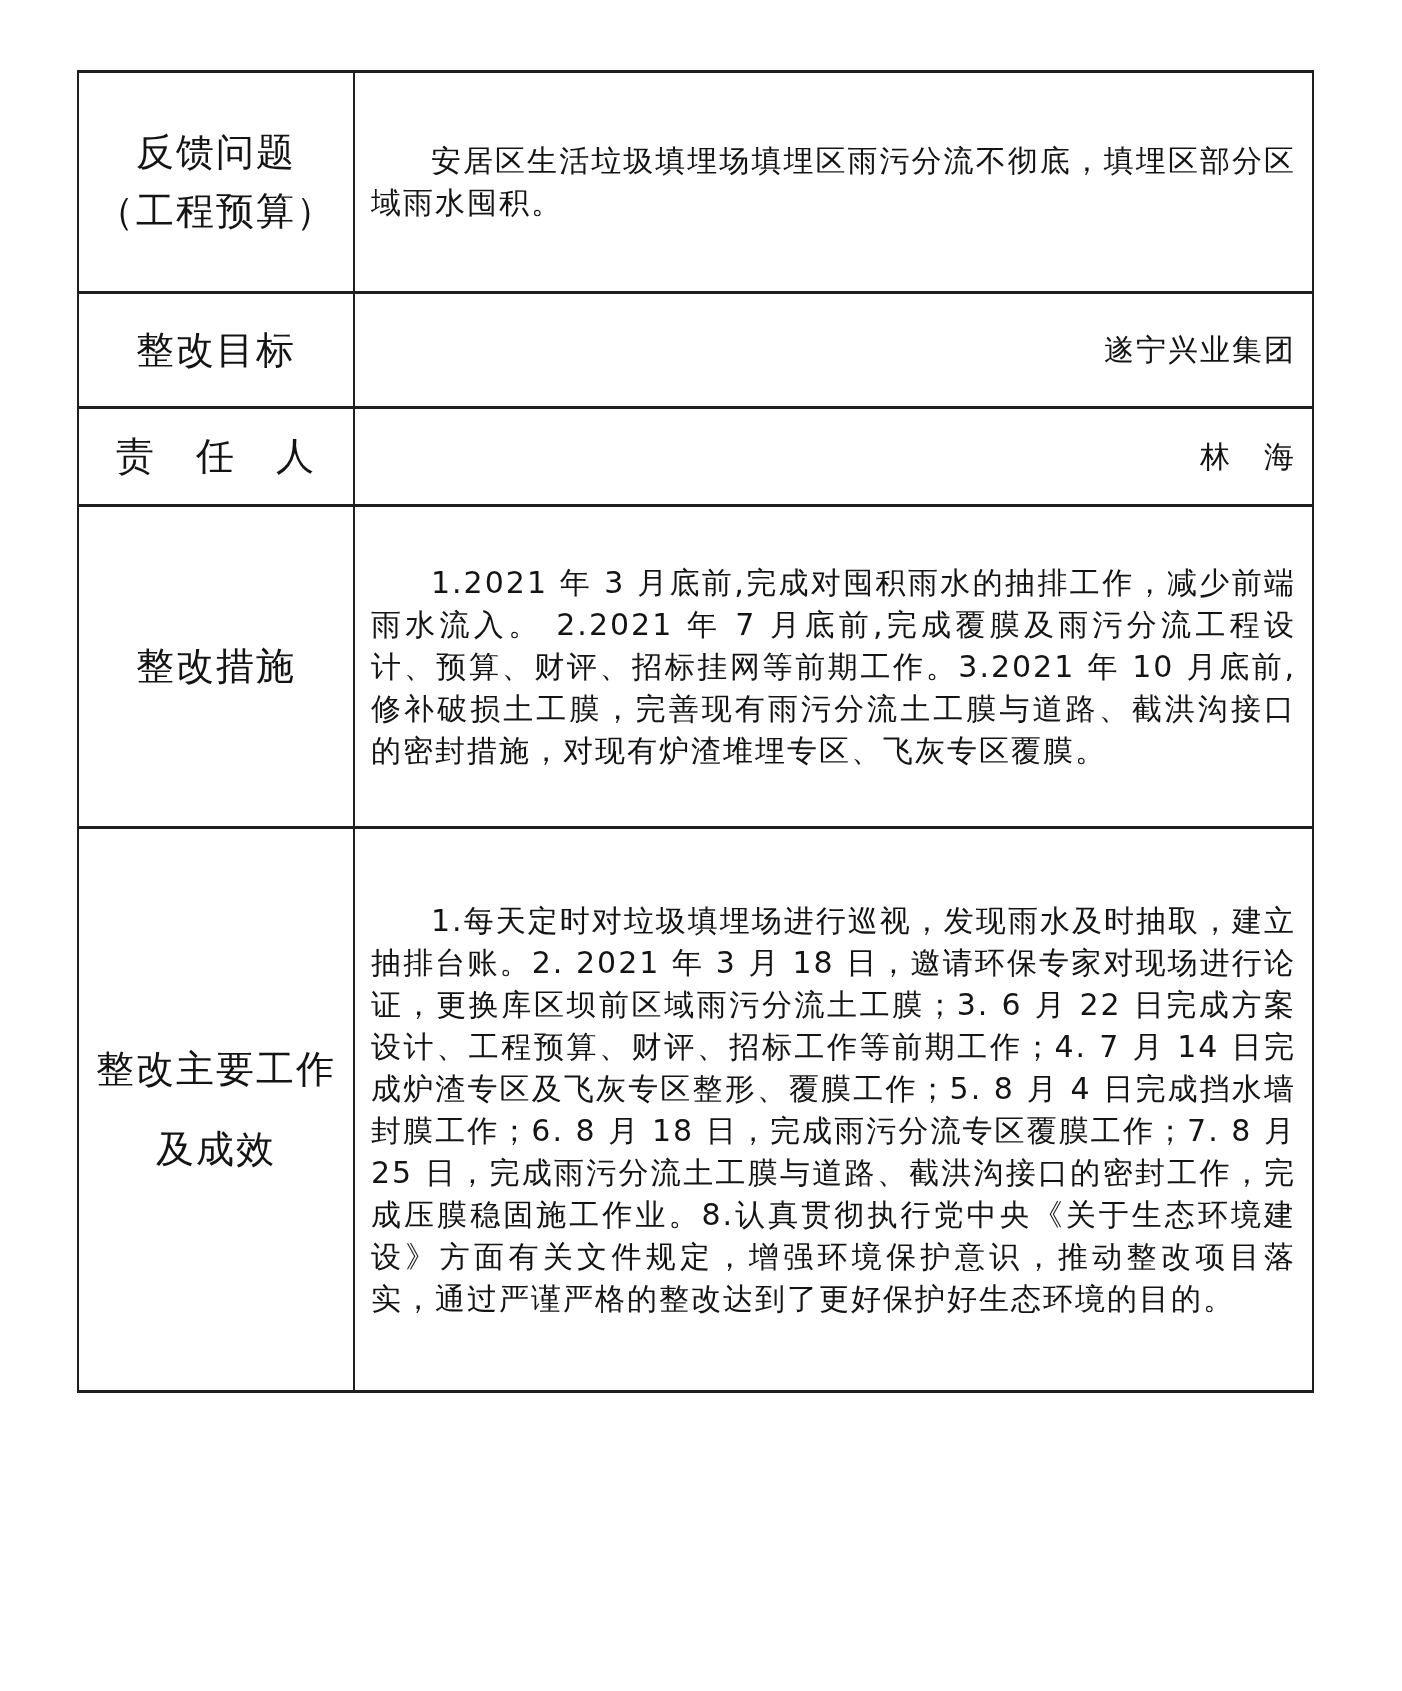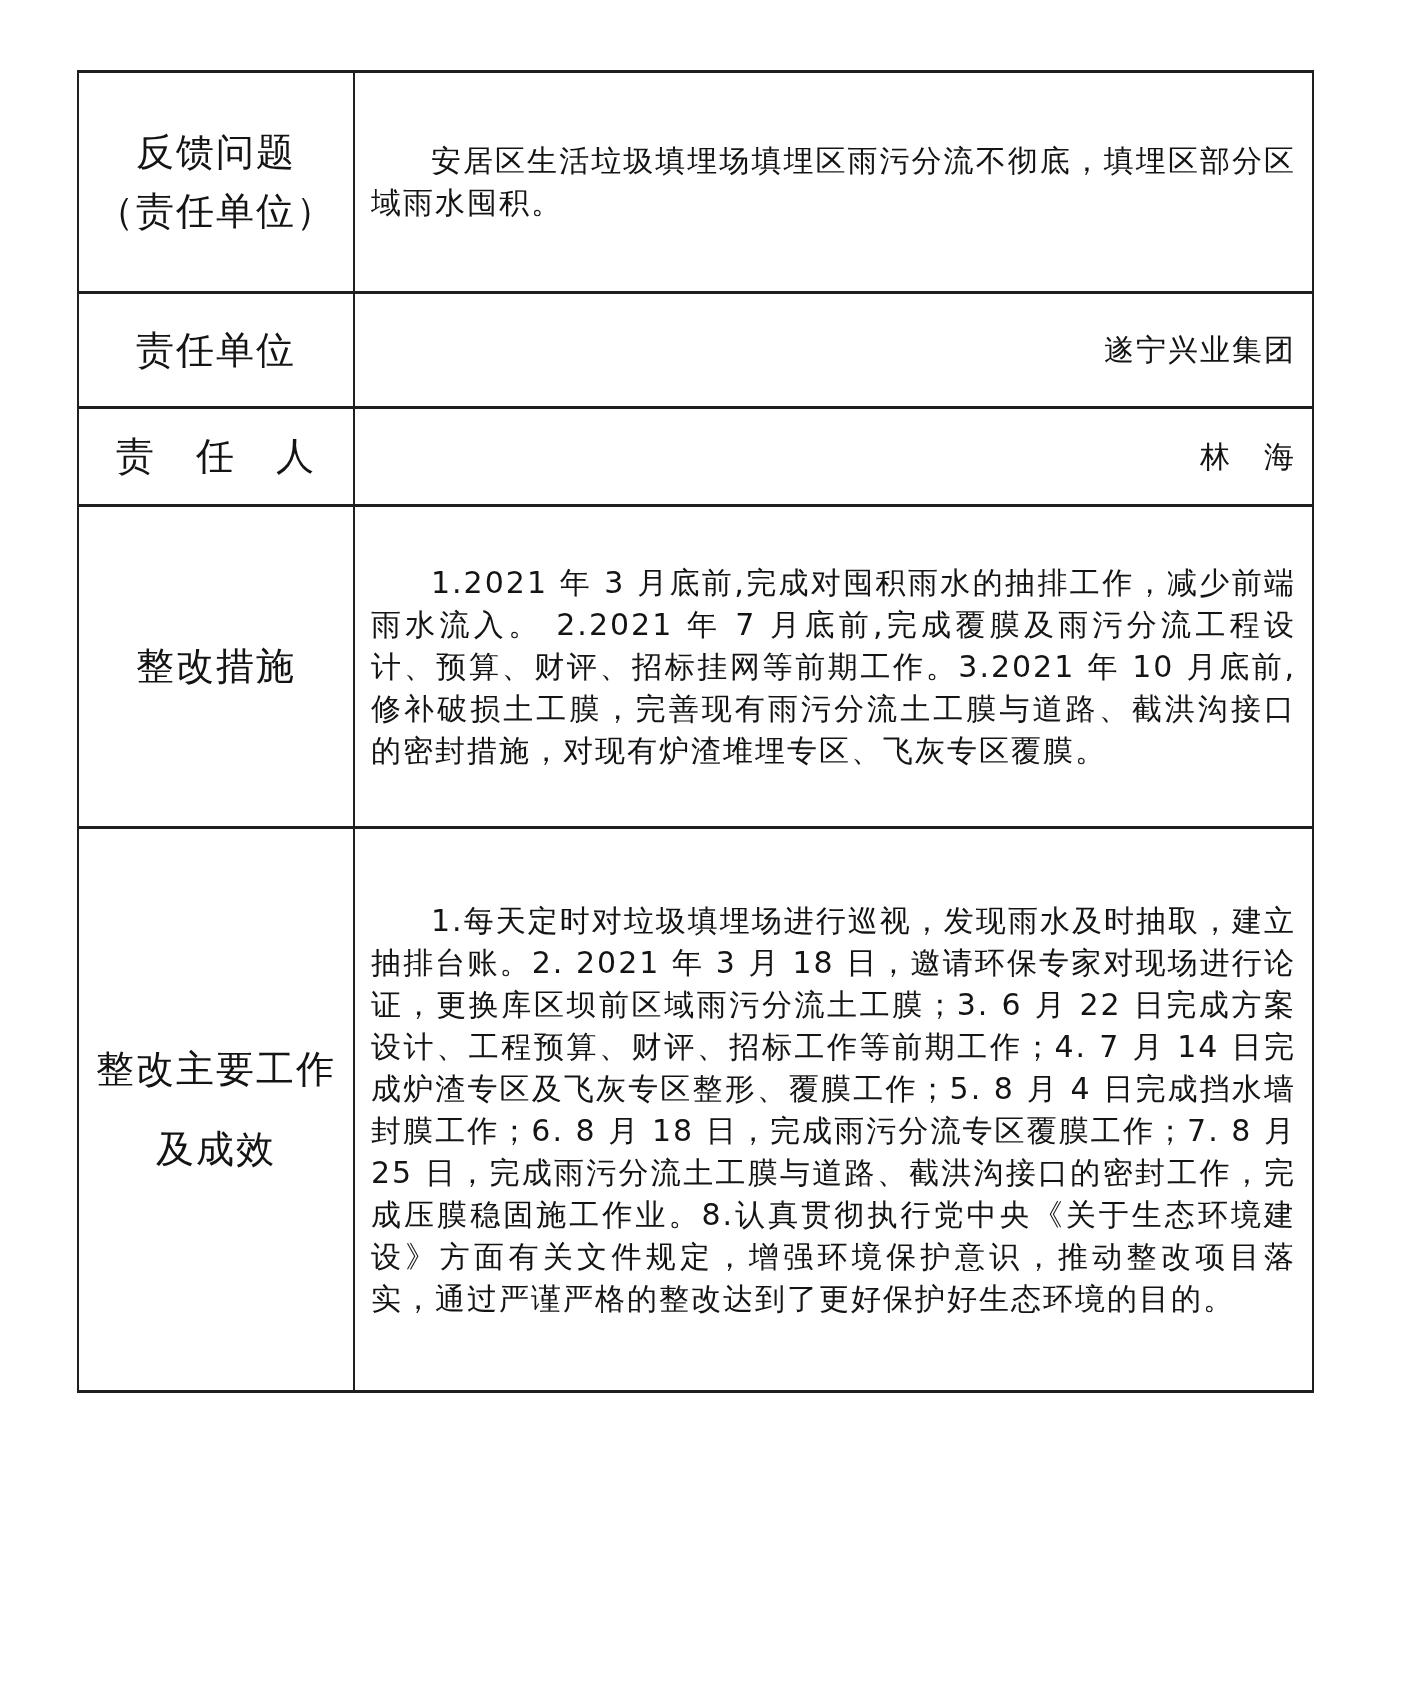--- a/index.html
+++ b/index.html
@@ -69,30 +69,30 @@
   <table class="report-table">
     <colgroup>
       <col class="col-label">
       <col class="col-content">
     </colgroup>
     <tbody>
 
       <tr class="row-1">
         <td class="label-cell">
           <div class="label-line">反馈问题</div>
-          <div class="label-line">（责任单位）</div>
+          <div class="label-line">（工程预算）</div>
         </td>
         <td class="content-cell">
           <p class="para">安居区生活垃圾填埋场填埋区雨污分流不彻底，填埋区部分区域雨水囤积。</p>
         </td>
       </tr>
 
       <tr class="row-2">
         <td class="label-cell">
-          <div class="label-line">责任单位</div>
+          <div class="label-line">整改目标</div>
         </td>
         <td class="content-cell">
           <p class="para single-value">遂宁兴业集团</p>
         </td>
       </tr>
 
       <tr class="row-3">
         <td class="label-cell">
           <div class="label-line">责　任　人</div>
         </td>

